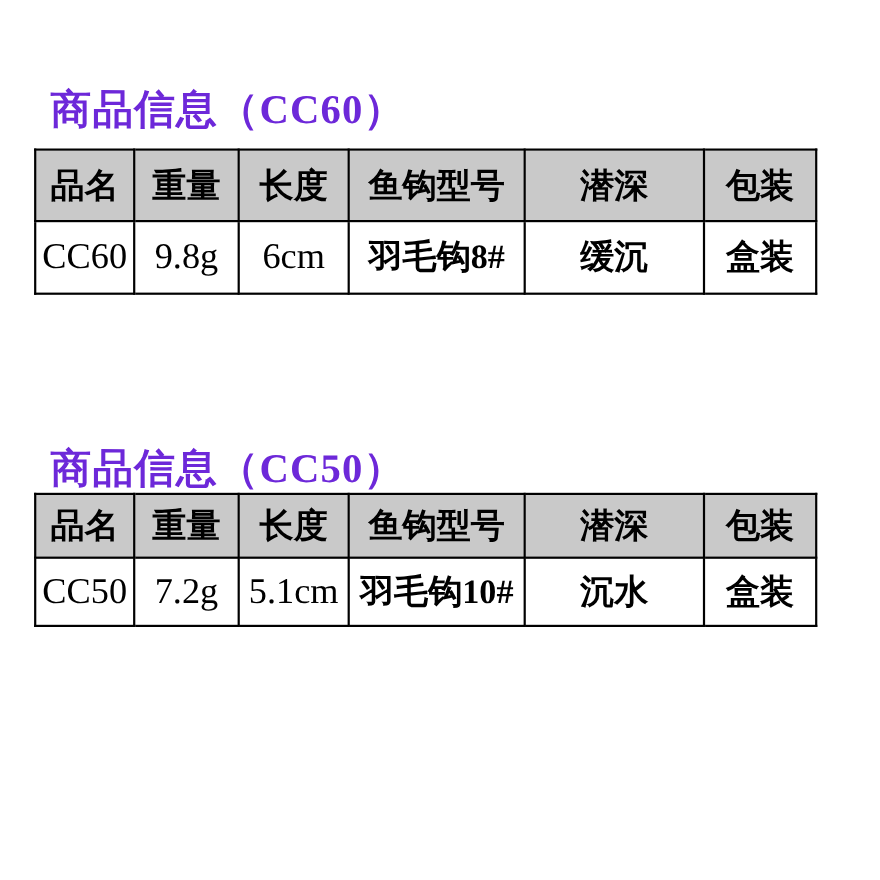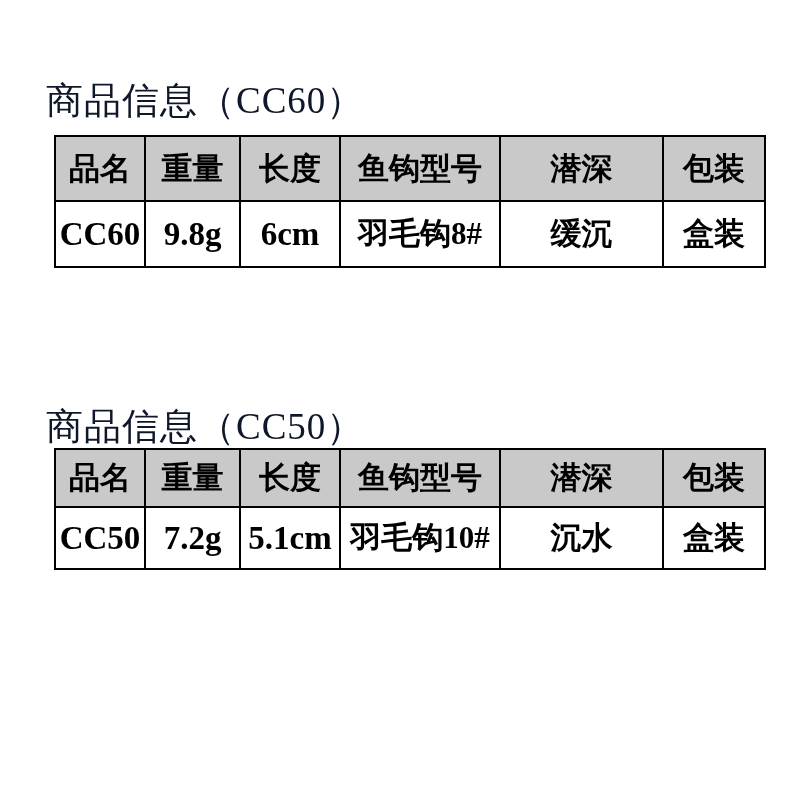--- a/index.html
+++ b/index.html
@@ -14,31 +14,31 @@
     font-family: "Liberation Serif", "DejaVu Serif", serif;
     color: #000000;
     overflow: hidden;
   }
   .section-heading {
     position: absolute;
     left: 46px;
     margin: 0;
     font-size: 37px;
     line-height: 1.0;
-    font-weight: normal;
-    color: #0f172a;
+    font-weight: bold;
+    color: #6d28d9;
     white-space: nowrap;
     letter-spacing: 1px;
   }
   #heading-1 { top: 82px; }
   #heading-2 { top: 408px; }
 
   .product-table {
     position: absolute;
-    left: 54px;
+    left: 31px;
     border-collapse: collapse;
     table-layout: fixed;
     width: 710px;
     border-radius: 21px;
   }
   #table-1 { top: 135px; }
   #table-2 { top: 448px; }
 
   .product-table th,
   .product-table td {
@@ -50,21 +50,21 @@
     white-space: nowrap;
   }
   .product-table th {
     background: #c9c9c9;
     font-weight: bold;
     font-size: 31px;
   }
   .product-table td {
     background: #ffffff;
     font-size: 33px;
-    font-weight: bold;
+    font-weight: normal;
   }
   .product-table td.cjk {
     font-weight: bold;
     font-size: 31px;
   }
   #table-1 th { height: 63px; }
   #table-1 td { height: 64px; }
   #table-2 th { height: 56px; }
   #table-2 td { height: 60px; text-align: center; }
 

